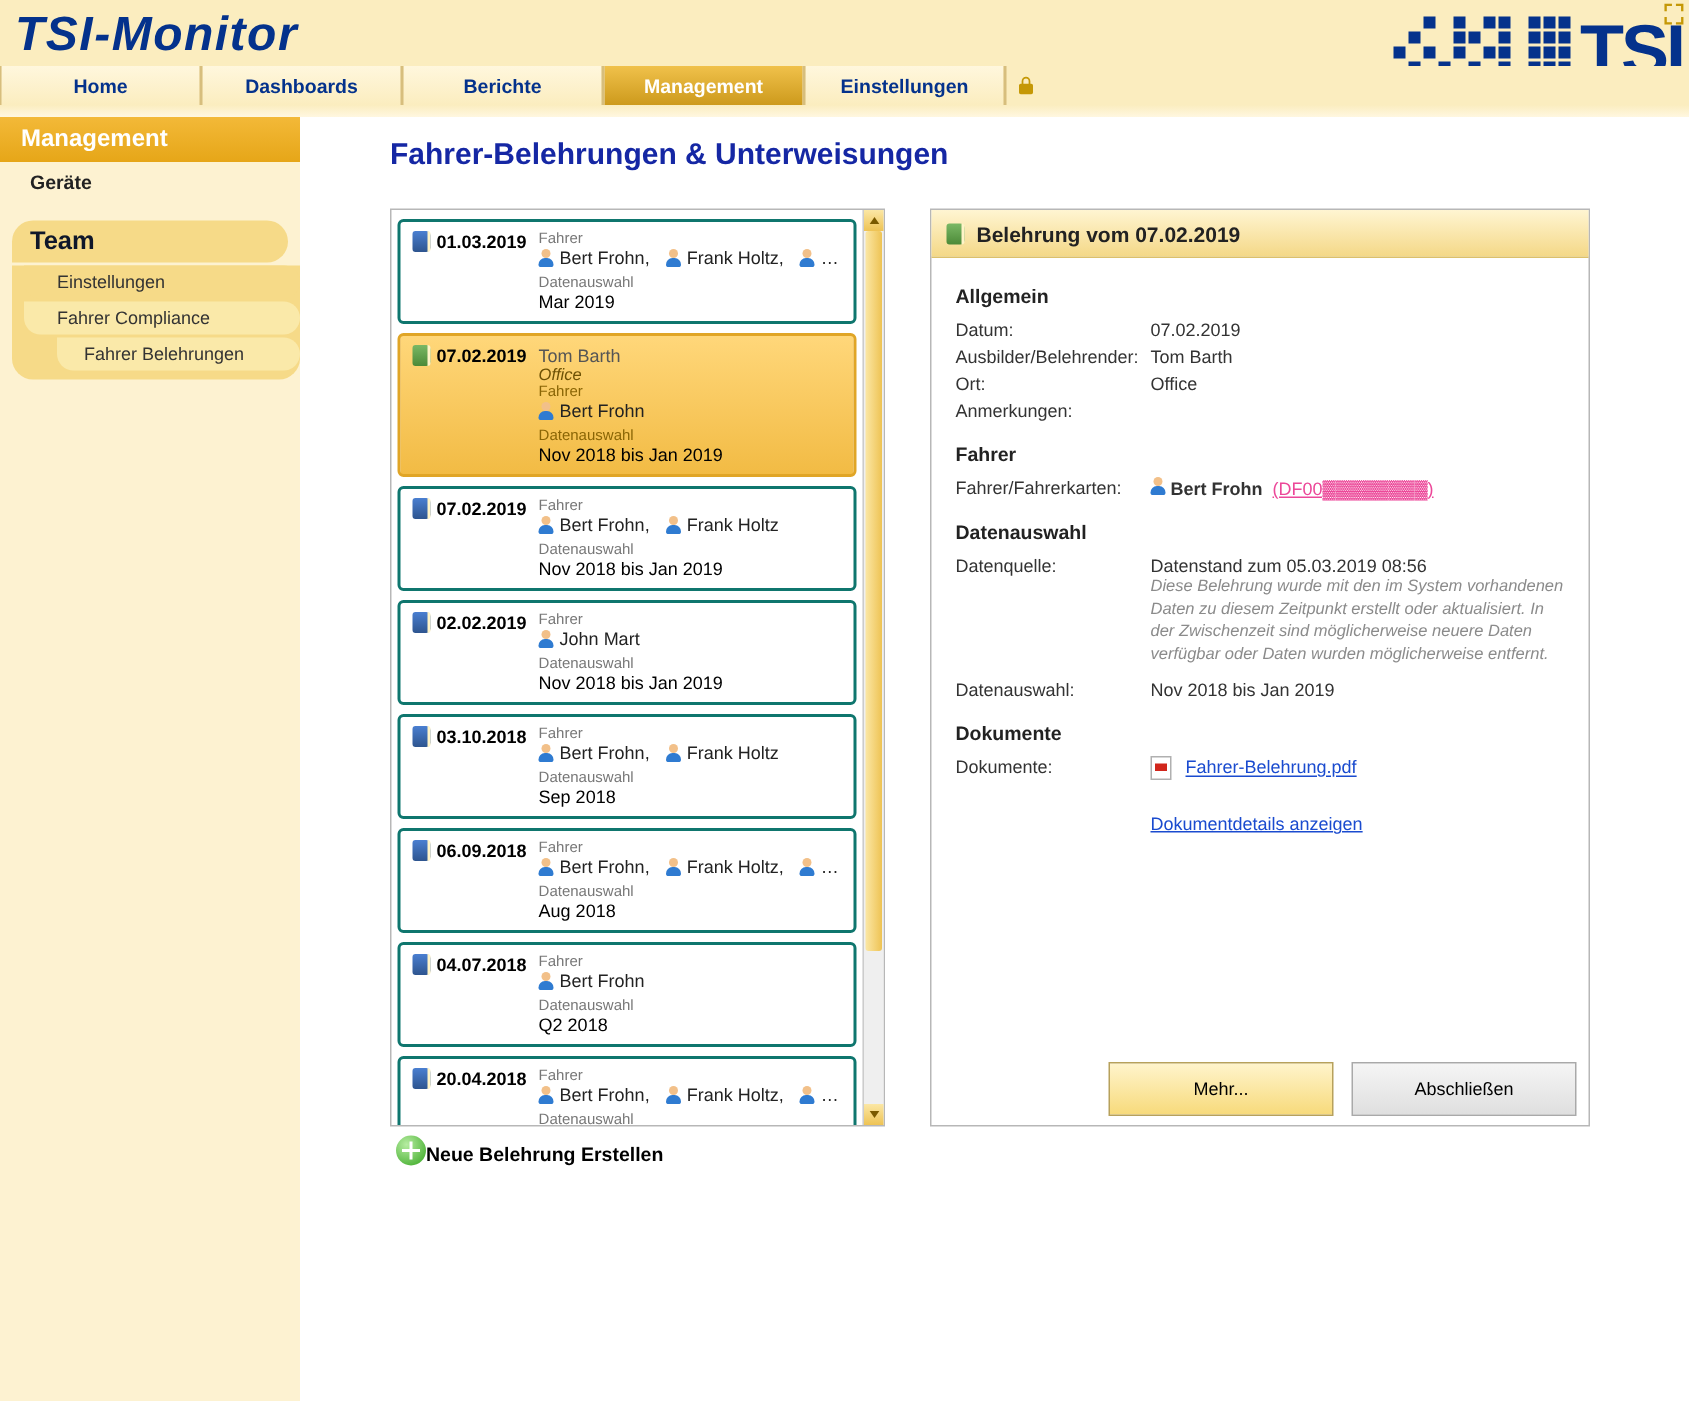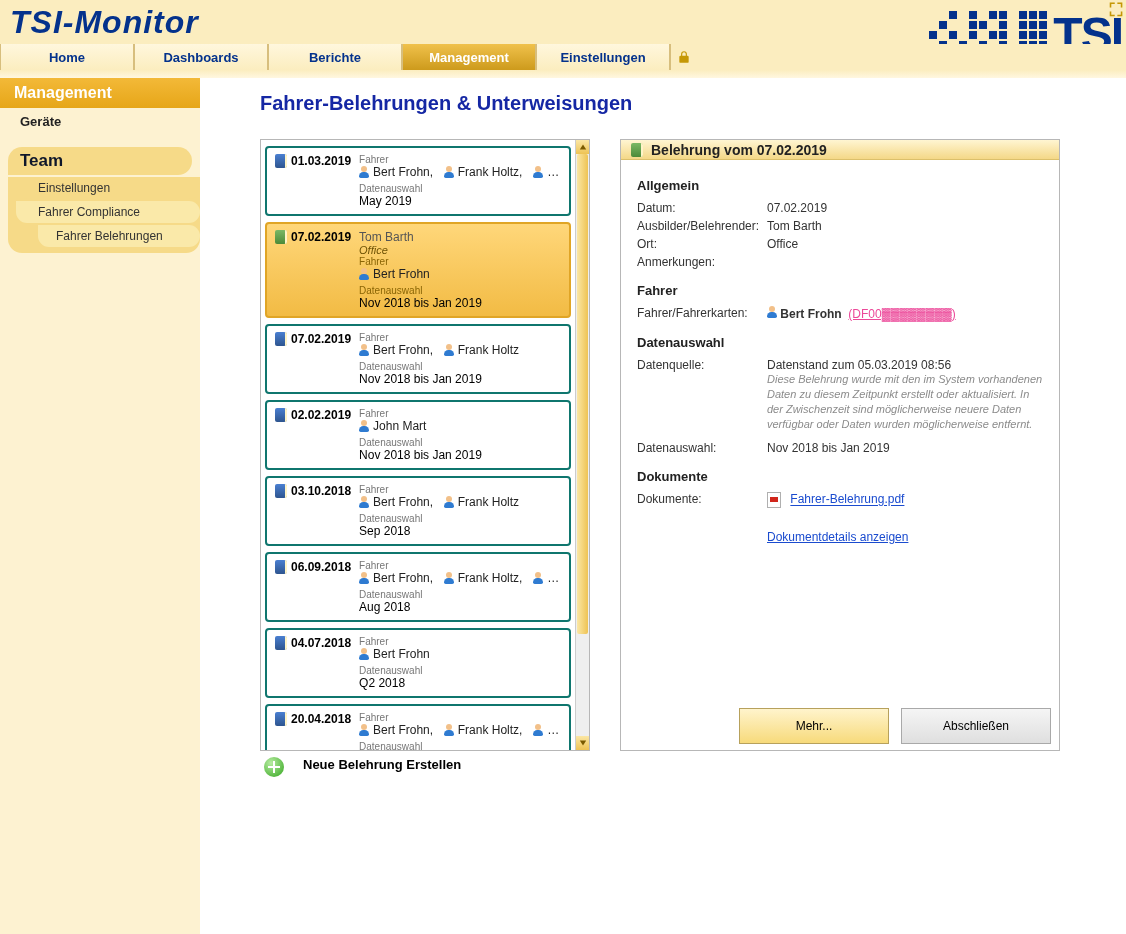--- a/index.html
+++ b/index.html
@@ -61,30 +61,30 @@
   .person-icon::before { content:""; position:absolute; top:0; left:2px; width:6px; height:6px; border-radius:50%; background:#f2c089; }
   .person-icon::after { content:""; position:absolute; bottom:0; left:0; width:10px; height:6px; border-radius:5px 5px 2px 2px; background:#2f7bd1; }
 
   
   .scrollbar { position:absolute; right:0; top:0; bottom:0; width:14px; background:#efefef; border-left:1px solid #ccc; }
   .sb-btn { height:14px; background:linear-gradient(#fbe7a5,#eec354); display:flex; align-items:center; justify-content:center; cursor:pointer; }
   .sb-btn svg { width:8px; height:8px; }
   .sb-track { position:absolute; top:14px; bottom:14px; left:0; right:0; }
   .sb-thumb { position:absolute; left:1px; right:1px; top:0; height:480px; background:linear-gradient(90deg,#fbe7a5,#eec354); border-radius:2px; }
 
-  .newrow { display:flex; align-items:flex-start; gap:19px; padding:6px 4px; cursor:pointer; }
+  .newrow { display:flex; align-items:flex-end; gap:0; padding:6px 4px; cursor:pointer; }
   .plus-icon { width:20px; height:20px; border-radius:50%; background:radial-gradient(circle at 35% 30%, #b6eca1, #34a51e); position:relative; }
   .plus-icon::before, .plus-icon::after { content:""; position:absolute; background:#fff; }
   .plus-icon::before { left:9px; top:4px; width:2px; height:12px; }
   .plus-icon::after { top:9px; left:4px; height:2px; width:12px; }
 
   
   .detailwrap { width:440px; }
   .detailbox { border:1px solid #b7b7b7; background:#fff; height:612px; position:relative; }
-  .detailhdr { background:linear-gradient(#fff5d2,#f4d887); height:20px; display:flex; align-items:center; gap:8px; padding:0 10px; font-weight:bold; font-size:14px; color:#222; border-bottom:1px solid #dcc06b; }
+  .detailhdr { background:linear-gradient(#fff5d2,#f4d887); height:32px; display:flex; align-items:center; gap:8px; padding:0 10px; font-weight:bold; font-size:14px; color:#222; border-bottom:1px solid #dcc06b; }
   .detailbody { padding:16px 16px; font-size:12px; color:#333; }
   .detailbody h4 { font-size:13px; font-weight:bold; margin:14px 0 8px 0; color:#222; }
   .detailbody h4:first-child { margin-top:2px; }
   .kv { display:flex; margin:4px 0; }
   .kv .k { width:130px; color:#333; }
   .kv .v { flex:1; }
   .note-it { font-style:italic; font-size:11px; color:#8b8b8b; line-height:1.35; }
   .link { color:#1a4bcf; text-decoration:underline; cursor:pointer; }
   .pdf-icon { width:14px; height:16px; border:1px solid #b0b0b0; background:#fff; display:inline-block; position:relative; margin-right:6px; vertical-align:middle; }
   .pdf-icon::after { content:""; position:absolute; left:2px; right:2px; top:4px; height:5px; background:#d1261c; }
@@ -201,21 +201,21 @@
       <div class="listwrap">
         <div class="listbox">
           <div class="listbox-inner" id="listinner">
               <div class="entry">
                 <div class="erow1">
                   <div class="edate"><span class="book-icon"></span>01.03.2019</div>
                   <div class="ebody">
                     <div class="hdrsmall">Fahrer</div>
                     <div class="people"><span class="person-icon"></span> Bert Frohn, &nbsp;<span class="person-icon"></span> Frank Holtz, &nbsp;<span class="person-icon"></span> …</div>
                     <div class="hdrsmall" style="margin-top:4px">Datenauswahl</div>
-                    <div>May 2019</div>
+                    <div>Mar 2019</div>
                   </div>
                 </div>
               </div>
               <div class="entry selected">
                 <div class="erow1">
                   <div class="edate"><span class="book-icon green"></span>07.02.2019</div>
                   <div class="ebody">
                     <div class="trainer">Tom Barth</div>
                     <div class="place">Office</div>
                     <div class="hdrsmall">Fahrer</div>

